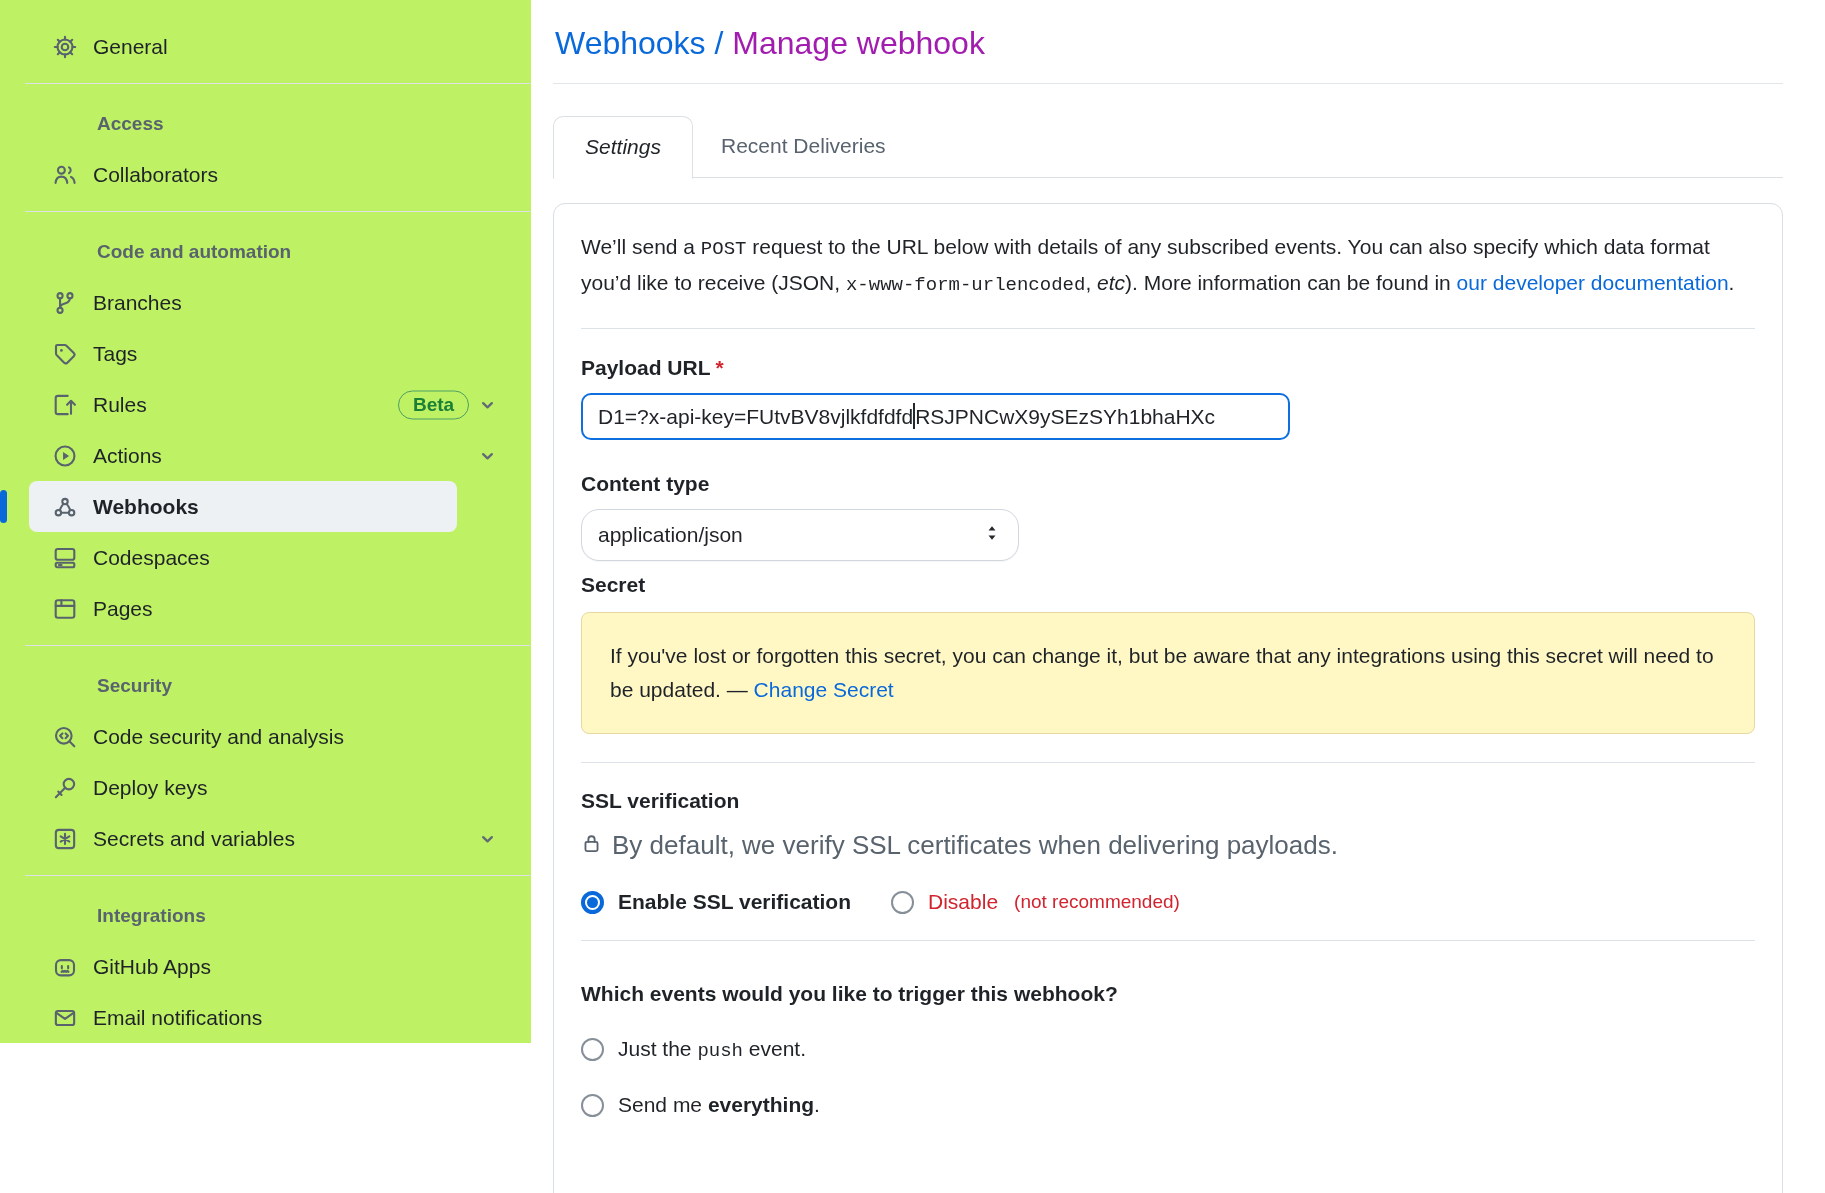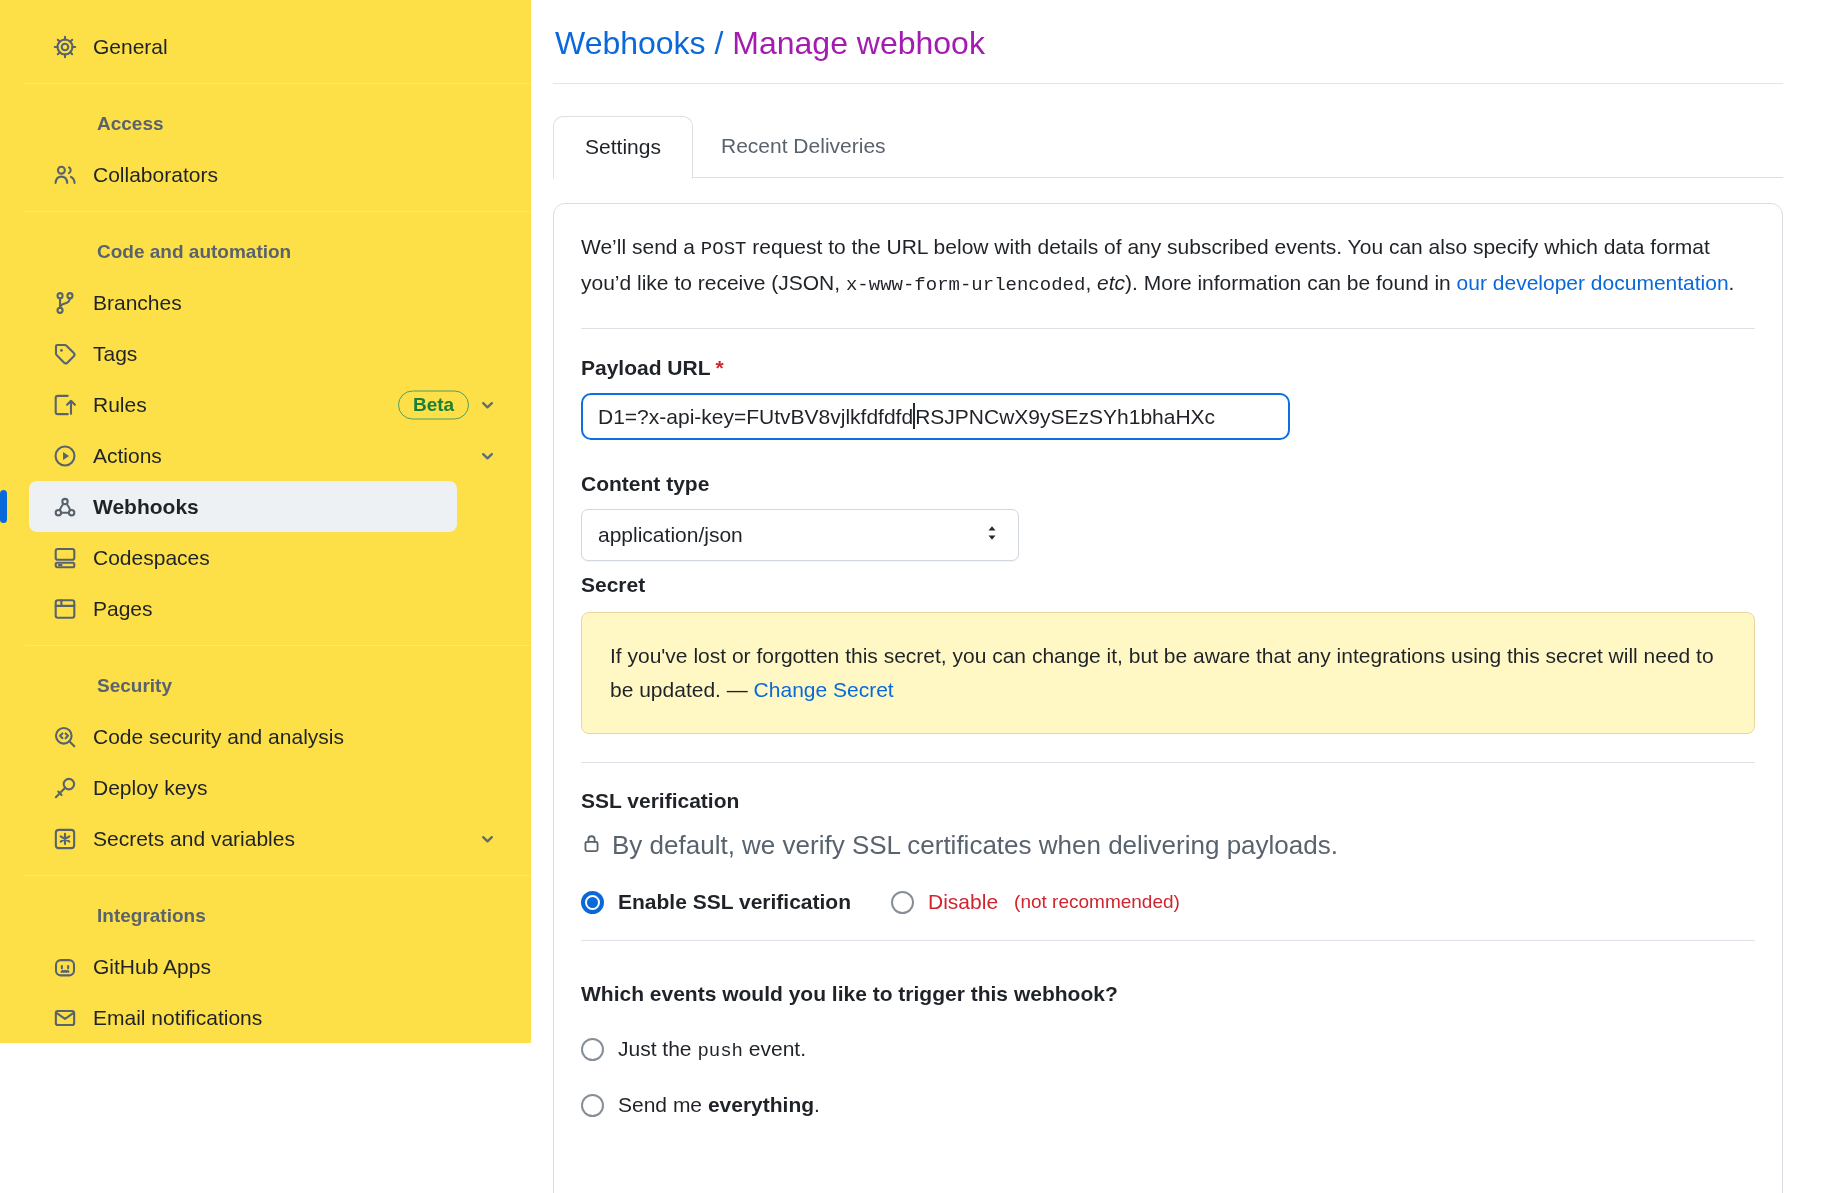--- a/index.html
+++ b/index.html
@@ -2,21 +2,21 @@
 <html><head>
 <meta charset="utf-8">
 <style>
   * { box-sizing: border-box; margin: 0; padding: 0; }
   html,body { width:1825px; height:1193px; overflow:hidden; background:#fff;
     font-family:"Liberation Sans","DejaVu Sans",sans-serif; color:#1f2328; }
   a { text-decoration:none; cursor:pointer; }
   .link { color:#0969da; }
 
   
-  .sidebar { position:absolute; left:0; top:0; width:531px; padding-top:21px; background:#fde047; }
+  .sidebar { position:absolute; left:0; top:0; width:531px; padding-top:21px; background:#bef264; }
   .srow { position:relative; }
   .sitem { display:flex; align-items:center; height:51px; margin:0 74px 0 29px;
            padding-left:24px; border-radius:8px; color:#1f2328; font-size:21px; }
   .sitem .sicon { width:24px; height:24px; margin-right:16px; display:flex; align-items:center; justify-content:center; flex:none; }
   .sitem.selected { background:#eef1f4; font-weight:700; }
   .sitem.selected::before { content:""; position:absolute; left:0; top:9px; height:33px; width:7px;
            border-radius:6px; background:#0969da; }
   .sdiv { border:none; border-top:1.5px solid #dde2e8; margin:11px 1px 0 25px; }
   .shead { margin-top:14px; height:51px; display:flex; align-items:center; padding-left:57px;
            font-size:19px; font-weight:700; color:#59636e;margin-left:40px; }
@@ -28,37 +28,37 @@
 
   
   .main { position:absolute; left:553px; top:0; width:1230px; }
   .subhead { padding:25px 0 21px 2px; border-bottom:1.5px solid #e1e6ea; font-size:32px; font-weight:400; }
   .subhead .crumb, .subhead .crumb-sep { color:#0969da; }
   .subhead .current { color:#a21caf; }
 
   .tabs { display:flex; margin-top:30px; border-bottom:1.5px solid #dbe0e5; align-items:flex-end; }
   .tab-active { width:140px; height:63px; margin-bottom:-1.5px; background:#fff;
       border:1.5px solid #dbe0e5; border-bottom:1.5px solid #fff; border-radius:10px 10px 0 0;
-      display:flex; align-items:center; justify-content:center; font-size:21px; color:#1f2328; }
+      display:flex; align-items:center; justify-content:center; font-size:21px; color:#1f2328;font-style:italic; }
   .tab-inactive { height:63px; padding:0 28px; display:flex; align-items:center;
       font-size:21px; color:#59636e; }
 
   .card { margin-top:25px; width:1230px; height:1040px; border:1.5px solid #d8dee4;
       border-radius:12px; padding:0 27px; }
   .intro { margin-top:26px; font-size:21px; line-height:34px; }
   code.inline { font-family:"Liberation Mono","DejaVu Sans Mono",monospace; font-size:19px; }
   .card-hr { border:none; border-top:1.5px solid #dde2e8; margin:26px 0 0; }
   .field-label { margin-top:27px; font-size:21px; font-weight:700; }
   .req { color:#d1242f; margin-left:5px; font-weight:700; }
 
   .url-input { margin-top:13px; width:709px; height:47px; border:2px solid #0f6fde; border-radius:10px;
       padding:0 15px; font-size:21px; line-height:43px; white-space:nowrap; overflow:hidden; background:#fff; }
   .caret { display:inline-block; width:2px; height:26px; background:#24292f; vertical-align:-5px; }
 
-  .select { margin-top:13px; width:438px; height:52px; border:1.5px solid #d0d7de; border-radius:7px;
+  .select { margin-top:13px; width:438px; height:52px; border:1.5px solid #d0d7de; border-radius:18px;
       background:#fff; box-shadow:0 1px 0 rgba(31,35,40,.04); display:flex; align-items:center;
       padding:0 16px; font-size:21px; cursor:pointer; }
   .select .sel-text { flex:1; }
 
   .flash-warn { margin-top:15px; width:1174px; background:#fff8c5; border:1.5px solid #e7d8a0;
       border-radius:8px; padding:26px 28px; font-size:21px; line-height:34px; }
 
   .section-h { margin-top:26px; font-size:21px; font-weight:700; }
   .muted-row { margin-top:17px; display:flex; align-items:center; gap:10px; color:#59636e; font-size:26px; }
   .radio-row { margin-top:29px; display:flex; align-items:center; font-size:21px; }

